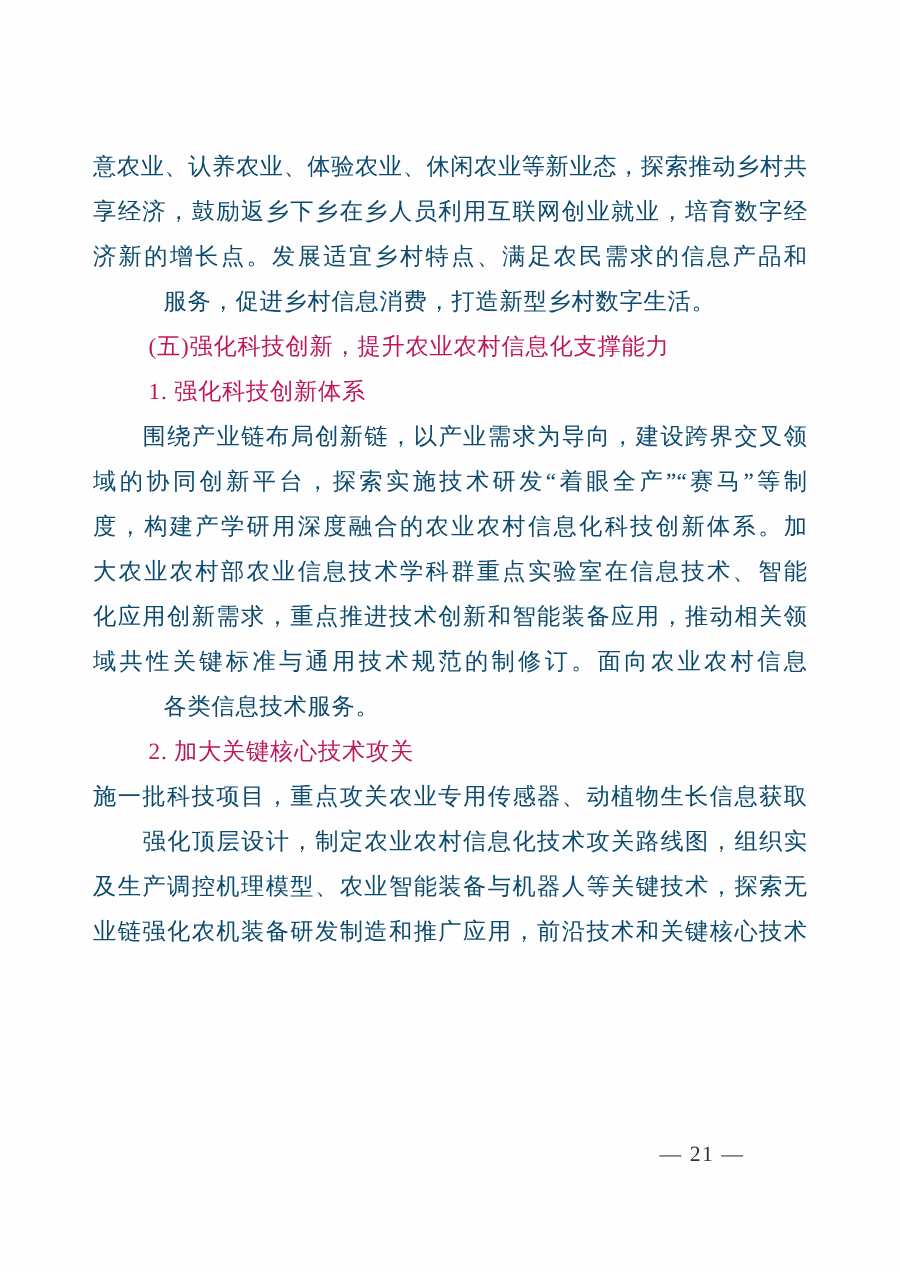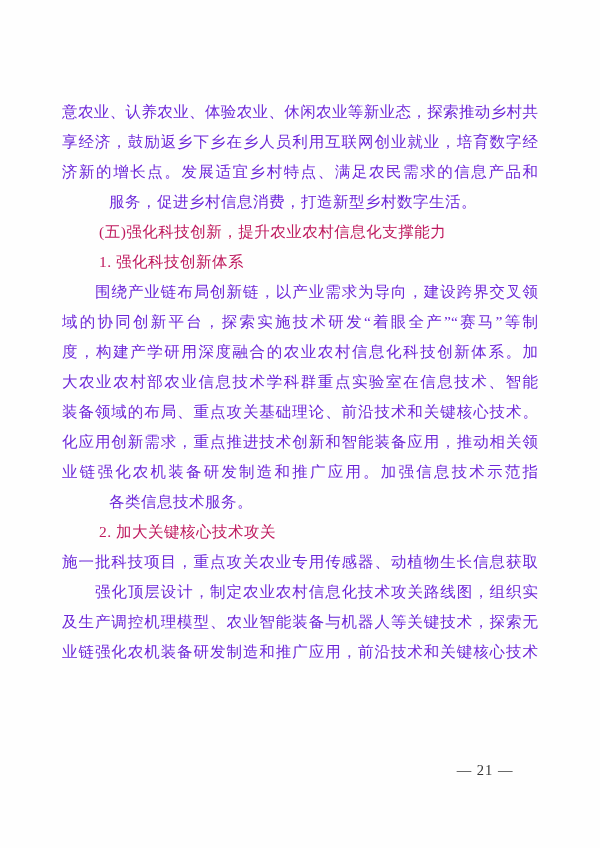--- a/index.html
+++ b/index.html
@@ -20,21 +20,21 @@
     position: absolute;
     left: 62px;
     top: 97px;
     width: 476px;
   }
   .ln {
     height: 30px;
     line-height: 30px;
     font-size: 15.5px;
     white-space: nowrap;
-    color: #6d28d9;
+    color: #0c4a6e;
   }
   
   .j {
     text-align: justify;
     text-align-last: justify;
     text-justify: inter-character;
     white-space: normal;
   }
   
   .end {
@@ -47,21 +47,21 @@
   }
   
   .h {
     font-weight: 400;
     padding-left: 37px;
     color: #be185d;
     letter-spacing: 0.5px;
   }
   .pageno {
     position: absolute;
-    left: 423px;
+    left: 406px;
     top: 759px;
     width: 124px;
     text-align: center;
     font-size: 14.5px;
     line-height: 22px;
     letter-spacing: 1px;
     color: #333333;
   }
 </style>
 </head>
@@ -79,23 +79,22 @@
 
     <div class="ln h">(五)强化科技创新，提升农业农村信息化支撑能力</div>
 
     <div class="ln h">1. 强化科技创新体系</div>
 
     <div>
       <div class="ln j indent">围绕产业链布局创新链，以产业需求为导向，建设跨界交叉领</div>
       <div class="ln j">域的协同创新平台，探索实施技术研发“着眼全产”“赛马”等制</div>
       <div class="ln j">度，构建产学研用深度融合的农业农村信息化科技创新体系。加</div>
       <div class="ln j">大农业农村部农业信息技术学科群重点实验室在信息技术、智能</div>
-      <div class="ln j">装备领域的布局、重点攻关基础理论、前沿技术和关键核心技术。</div>
       <div class="ln j">化应用创新需求，重点推进技术创新和智能装备应用，推动相关领</div>
-      <div class="ln j">业链强化农机装备研发制造和推广应用。加强信息技术示范指</div>
+      <div class="ln j">域共性关键标准与通用技术规范的制修订。面向农业农村信息</div>
       <div class="ln end">各类信息技术服务。</div>
     </div>
 
     <div class="ln h">2. 加大关键核心技术攻关</div>
 
     <div>
       <div class="ln j">施一批科技项目，重点攻关农业专用传感器、动植物生长信息获取</div>
       <div class="ln j indent">强化顶层设计，制定农业农村信息化技术攻关路线图，组织实</div>
       <div class="ln j">及生产调控机理模型、农业智能装备与机器人等关键技术，探索无</div>
       <div class="ln j">业链强化农机装备研发制造和推广应用，前沿技术和关键核心技术</div>

